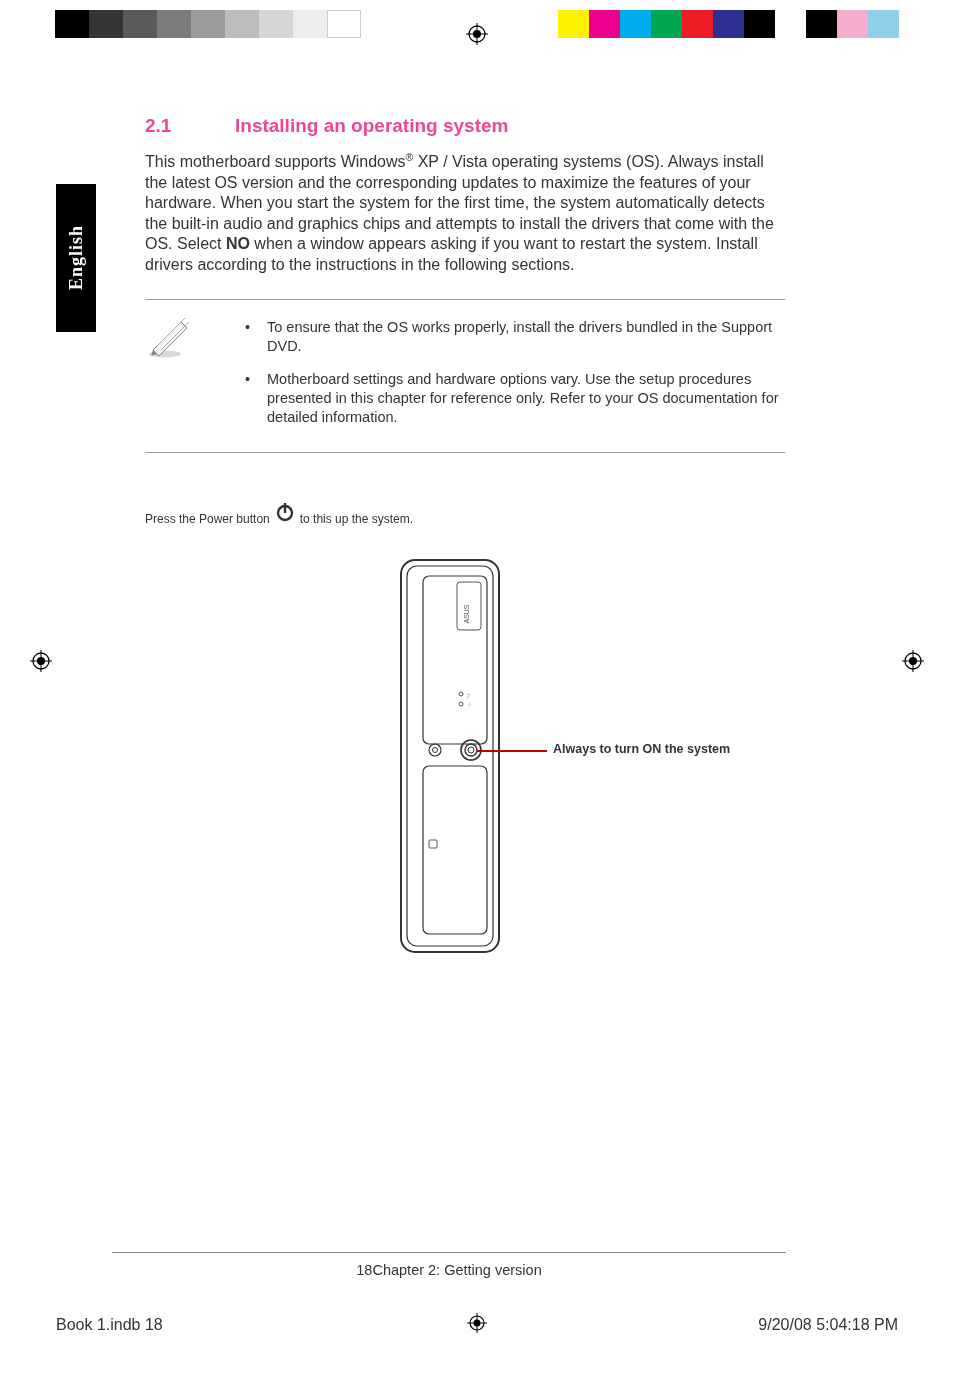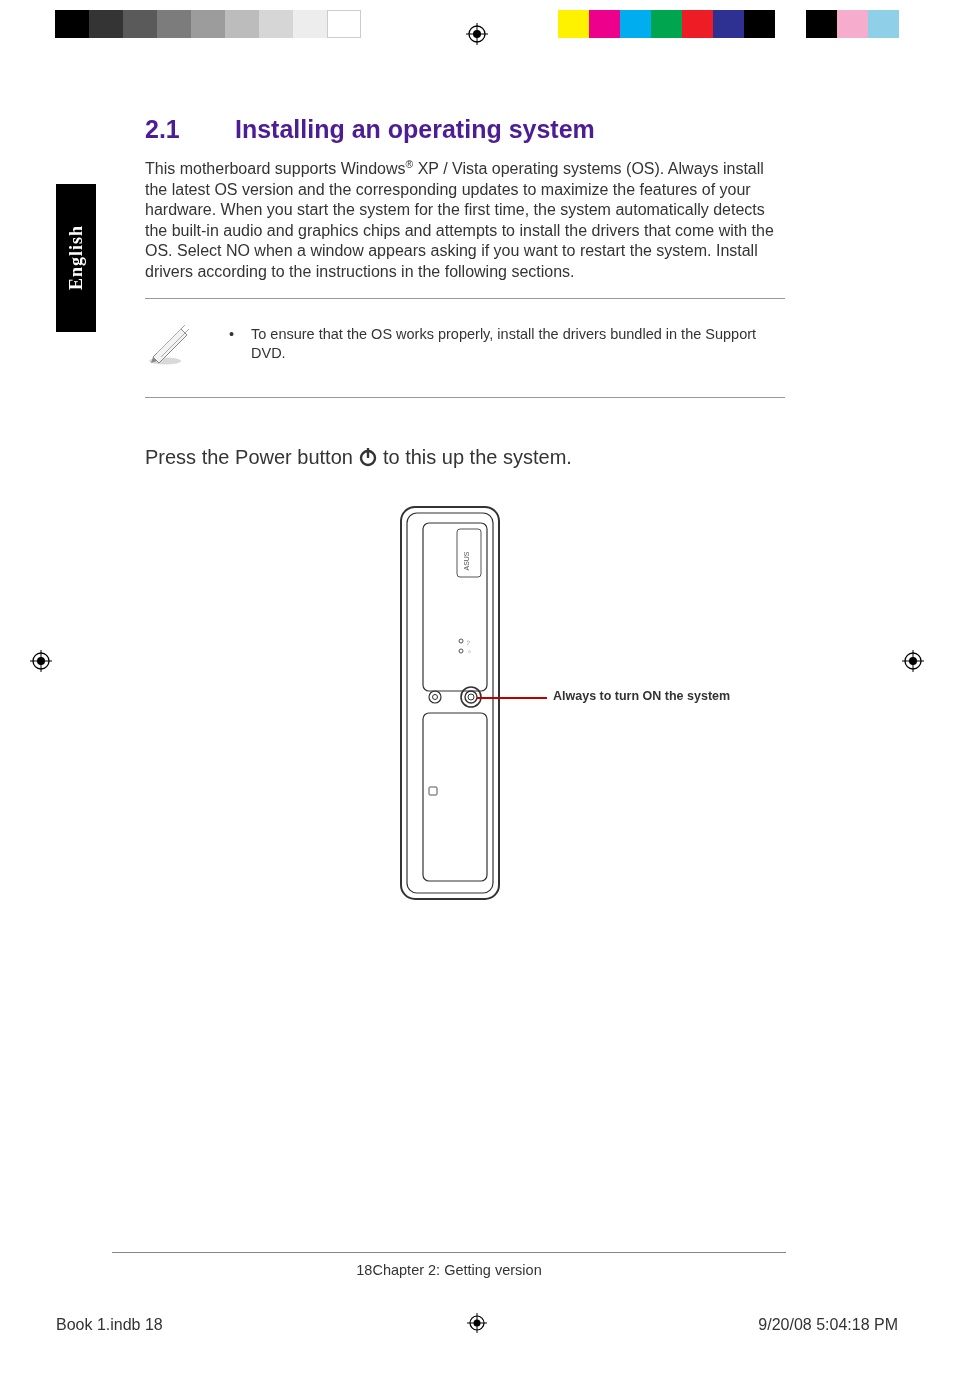--- a/index.html
+++ b/index.html
@@ -48,43 +48,43 @@
     }
     .lang-tab span { transform: rotate(180deg); writing-mode: vertical-lr; }
     
     .content {
       position: absolute;
       left: 145px;
       top: 115px;
       width: 640px;
     }
     h2.section {
-      font-size: 25px;
+      font-size: 19px;
       font-weight: bold;
-      color: #4c1d95;
+      color: #ec4899;
       margin: 0 0 14px 0;
       font-family: Arial, Helvetica, sans-serif;
     }
     h2.section .num { display: inline-block; width: 90px; }
     p.body {
       font-size: 16px;
       line-height: 1.28;
       color: #343434;
       margin: 0 0 14px 0;
     }
-    .bold { font-weight: normal; }
+    .bold { font-weight: bold; }
     .sup { font-size: 0.65em; vertical-align: super; }
     
     .note-box {
-      margin: 16px 0 0 0;
+      margin: 24px 0 0 0;
       border-top: 1px solid #999;
       border-bottom: 1px solid #999;
-      padding: 20px 0;
-      display: flex;
-      gap: 20px;
+      padding: 12px 0;
+      display: flex;
+      gap: 36px;
     }
     .note-icon { flex: 0 0 58px; padding-top: 4px; }
     .note-list { flex: 1; }
     .note-list li {
       font-size: 14.5px;
       line-height: 1.3;
       color: #343434;
       list-style: none;
       position: relative;
       padding-left: 28px;
@@ -92,24 +92,24 @@
     }
     .note-list li::before {
       content: "•";
       position: absolute;
       left: 6px;
       top: 0;
     }
     
     .sec22 { margin-top: 48px; }
     p.power-line {
-      font-size: 20px;
+      font-size: 12px;
       color: #343434;
       display: flex;
-      align-items: flex-start;
+      align-items: flex-end;
       gap: 4px;
       flex-wrap: wrap;
     }
     .power-icon-inline { display: inline-block; vertical-align: middle; }
     
     .diagram {
       margin-top: 30px;
       position: relative;
       height: 410px;
     }
@@ -243,20 +243,21 @@
       <svg width="52" height="44" viewBox="0 0 52 44">
         <ellipse cx="20" cy="38" rx="16" ry="3.5" fill="#d9d9d9"></ellipse>
         <path d="M8 34 L36 6 L42 12 L14 40 Z" fill="#f3f3f3" stroke="#888" stroke-width="1"></path>
         <path d="M8 34 L12 38 L6 40 Z" fill="#888"></path>
         <line x1="12" y1="30" x2="40" y2="2" stroke="#aaa"></line>
         <line x1="16" y1="34" x2="44" y2="6" stroke="#aaa"></line>
       </svg>
     </div>
     <ul class="note-list">
       <li>To ensure that the OS works properly, install the drivers bundled in the Support DVD.</li>
+      <li>Motherboard settings and hardware options vary. Use the setup procedures presented in this chapter for reference only. Refer to your OS documentation for detailed information.</li>
     </ul>
   </div>
 
   <div class="sec22">
     <p class="power-line">
       <span>Press the Power button </span>
       <span class="power-icon-inline">
         <svg width="22" height="22" viewBox="0 0 22 22">
             <circle cx="11" cy="12" r="7" fill="none" stroke="#333" stroke-width="2.4"></circle>
             <line x1="11" y1="2" x2="11" y2="12" stroke="#333" stroke-width="2.4"></line>

